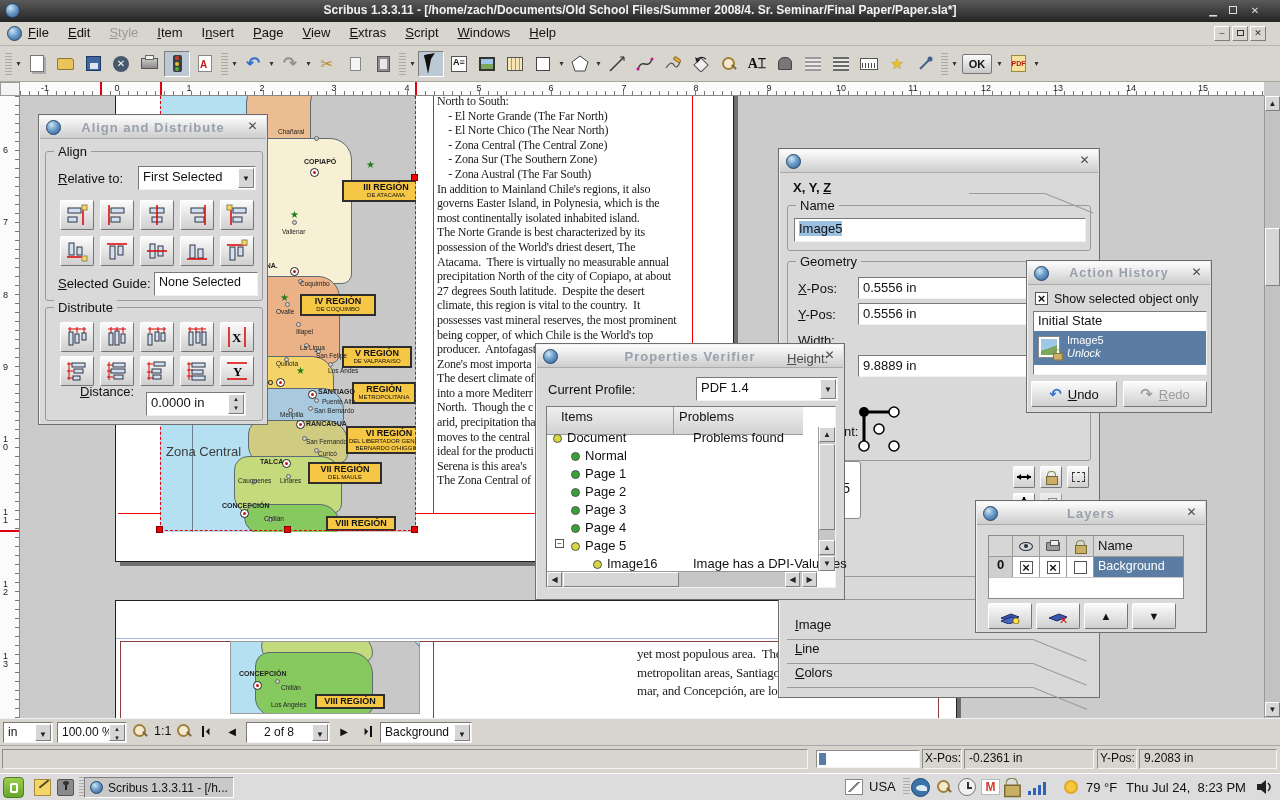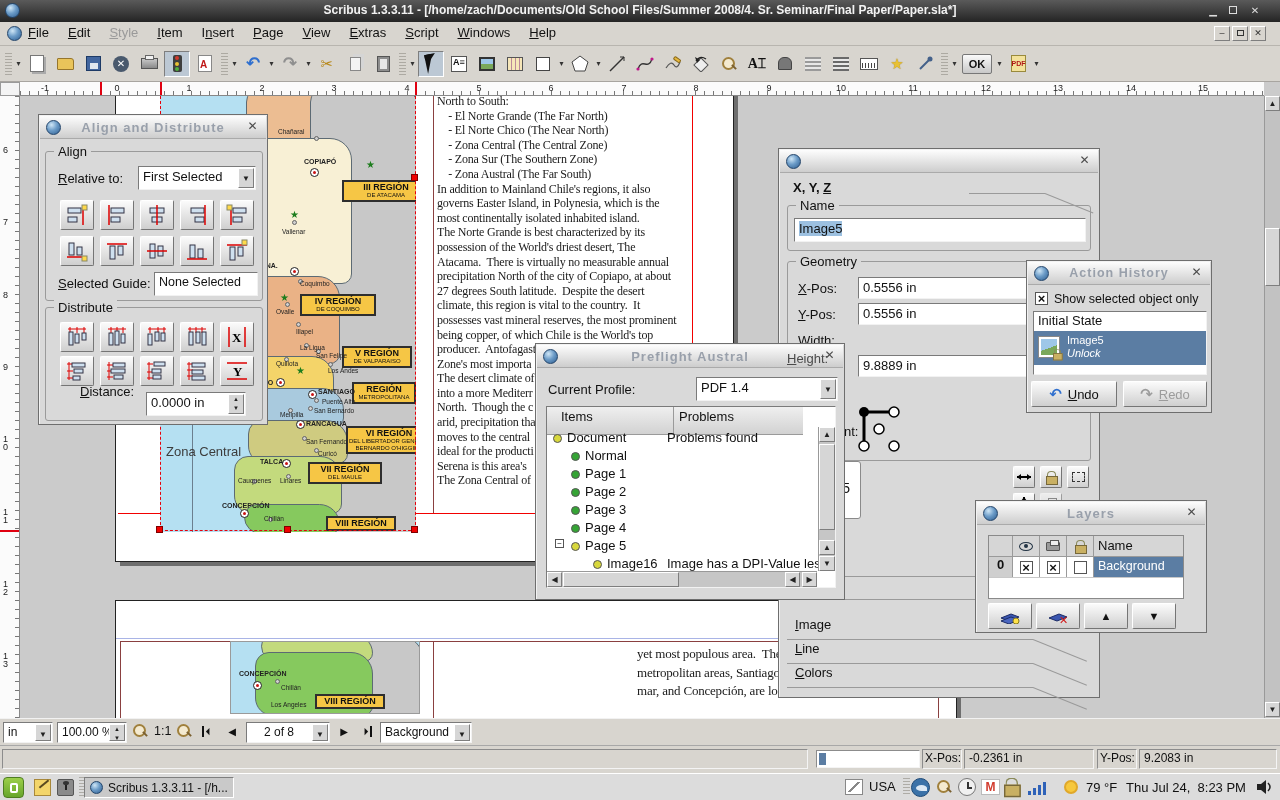--- a/index.html
+++ b/index.html
@@ -71,21 +71,21 @@
 .spin .arrs span{flex:1;font-size:6px;line-height:9px}
 .pbtn{position:absolute;background:linear-gradient(#fbfbfb,#cfcfcf);border:1px solid;border-color:#fff #757575 #757575 #fff;border-radius:2px;display:flex;align-items:center;justify-content:center}
 .pbtn.disabled{color:#9c9c9c}
 .hline{position:absolute;height:1px;background:#9a9a9a}
 .diag{position:absolute;height:1px;background:#9a9a9a;transform-origin:left center;transform:rotate(22deg)}
 .sectlabel{position:absolute;font-size:13px;color:#111}
 .cb{position:absolute;width:13px;height:13px;background:#fff;border:1px solid #555;text-align:center;line-height:11px;font-weight:900;font-size:13px}
 .bullet{display:inline-block;width:9px;height:9px;border-radius:50%;border:1px solid #555;margin-right:5px;vertical-align:-1px}
 .bullet.green{background:#35a435}.bullet.yellow{background:#d8d83c}
 .trow{height:18px;font-size:13px;white-space:nowrap;position:relative;line-height:18px}
-.trow .prob{position:absolute;left:118px;top:0}
+.trow .prob{position:absolute;left:144px;top:0}
 .selblue{background:#5b7da3;color:#fff}
 .lockico{position:relative;display:inline-block;width:10px;height:12px}
 .lockico:before{content:"";position:absolute;left:1px;top:0;width:7px;height:7px;border:1.5px solid #8a8a5a;border-bottom:none;border-radius:4px 4px 0 0}
 .lockico:after{content:"";position:absolute;left:0;top:5px;width:10px;height:7px;background:#c9b063;border:1px solid #77683a}
 .eyeico{display:inline-block;width:14px;height:9px;border:1.5px solid #234;border-radius:50%;position:relative}
 .eyeico:after{content:"";position:absolute;left:4px;top:1.5px;width:4px;height:4px;border-radius:50%;background:#234}
 .prnico{display:inline-block;width:14px;height:9px;background:#9a9a9a;border:1px solid #555;border-radius:1px;position:relative}
 .prnico:after{content:"";position:absolute;left:3px;top:-3px;width:7px;height:4px;background:#eee;border:1px solid #555}
 
 #bottombar{left:0;top:718px;width:1280px;height:27px;background:#d8d5cf;border-top:1px solid #f2f2f2;z-index:80}
@@ -815,21 +815,21 @@
       <div class="field spin" style="left:100px;top:84px;width:100px;height:24px"><span>0.0000 in</span><span class="arrs">
             <span>▲</span>
             <span>▼</span>
           </span></div>
     </div>
   </div>
 
   <div class="dlg" style="left:535px;top:343px;width:310px;height:257px;z-index:50">
     <div class="dtitle">
         <span class="globe"></span>
-        <span class="txt">Preflight Austral</span>
+        <span class="txt">Properties Verifier</span>
       </div>
     <div class="xbtn">✕</div>
     <span style="position:absolute;left:12px;top:38px">Current Profile:</span>
     <div class="field combo" style="left:160px;top:33px;width:142px;height:24px"><span>PDF 1.4</span><span class="arr">▼</span></div>
     <div style="position:absolute;left:10px;top:62px;width:290px;height:182px;background:#fff;border:1px solid;border-color:#7a7a7a #f2f2f2 #f2f2f2 #7a7a7a">
       <div style="position:absolute;left:0;top:0;width:256px;height:28px;background:linear-gradient(#efefef,#d2d2d2);border-bottom:1px solid #9a9a9a;font-size:13px">
         <span style="position:absolute;left:14px;top:2px">Items</span>
         <span style="position:absolute;left:0;top:0;bottom:0;width:1px;background:#9a9a9a;left:126px"></span>
         <span style="position:absolute;left:132px;top:2px">Problems</span>
       </div>

